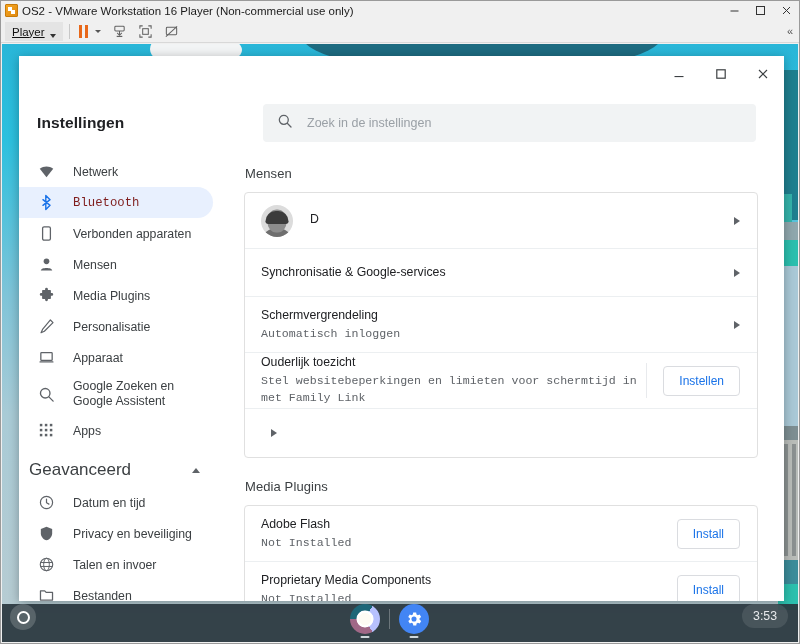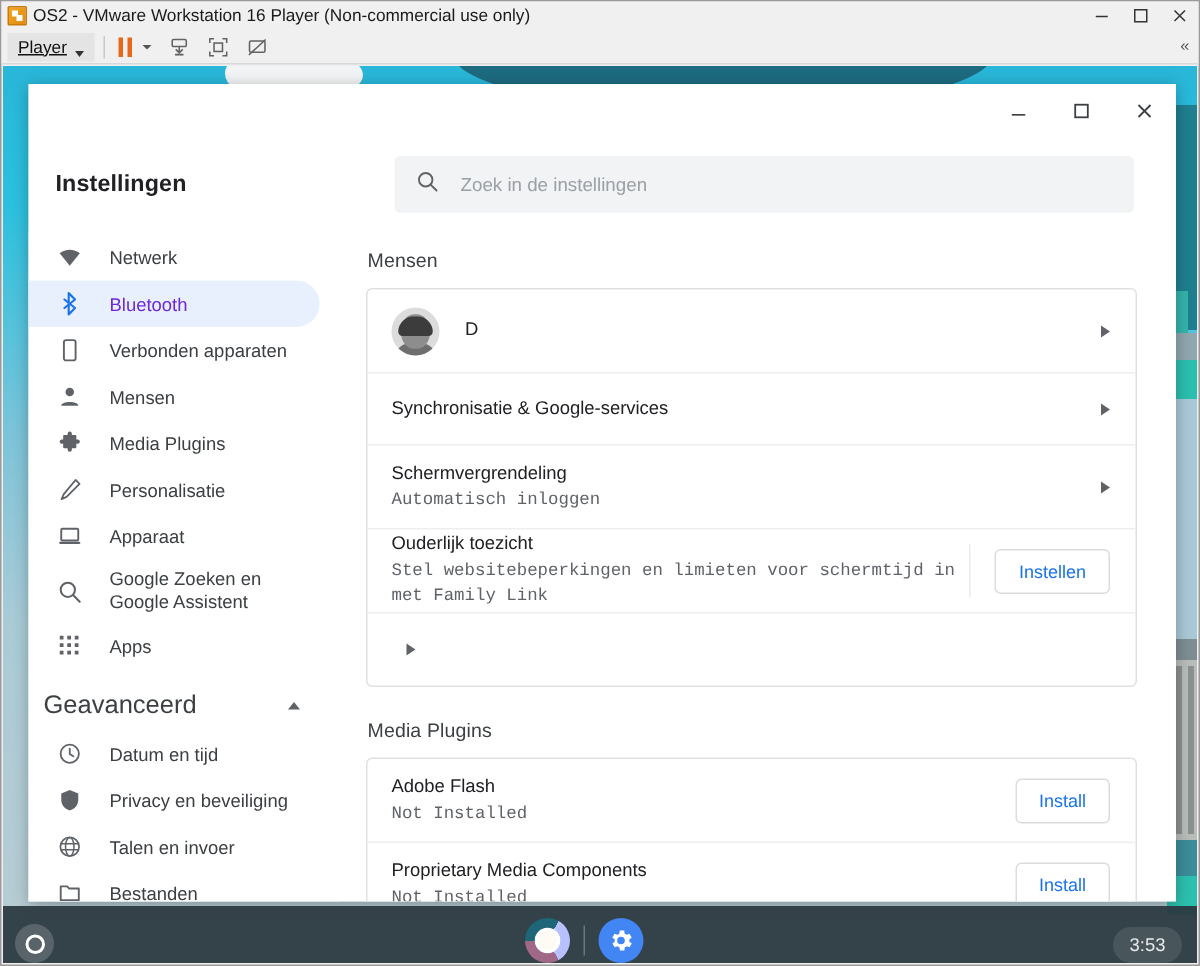--- a/index.html
+++ b/index.html
@@ -174,21 +174,21 @@
     display:flex; align-items:center;
     padding-left:18px; gap:18px;
     border-top-right-radius:16px; border-bottom-right-radius:16px;
     margin-right:13px;
     color:#3c4043; font-size:12.3px;
     cursor:pointer;
     white-space:nowrap;
   }
   .nav-item.two-line { height:42px; align-items:center; }
   .nav-item.two-line .nav-label { white-space:normal; line-height:1.22; }
-  .nav-item.active { background:#e8f0fe; color:#6d28d9; }
+  .nav-item.active { background:#e8f0fe; color:#7f1d1d;font-family:Liberation Mono, monospace; }
   .nav-item.active svg { fill:#1a73e8; stroke:#1a73e8; }
   .nav-icon {
     width:18px; flex:0 0 18px; height:18px;
     display:flex; align-items:center; justify-content:center;
   }
   .nav-icon svg { fill:#5f6368; }
   #advanced-header {
     display:flex; align-items:center;
     height:34px; padding-left:10px; padding-right:26px;
     margin-top:7px;
@@ -273,21 +273,21 @@
   .row-divider-v {
     width:1px; align-self:stretch; background:#e8eaed;
     margin: 10px 0 10px 6px;
   }
 
   
   #shelf {
     position:absolute; left:0; right:0; bottom:0;
     height:38px;
     background:rgba(42,55,62,.93);
-    display:flex; align-items:flex-end;
+    display:flex; align-items:flex-start;
     padding: 0 8px;
     gap: 14px;
   }
   #launcher {
     width:26px; height:26px; border-radius:50%;
     background:rgba(255,255,255,.18);
     display:flex; align-items:center; justify-content:center;
     flex:0 0 26px;
   }
   #launcher .ring {

